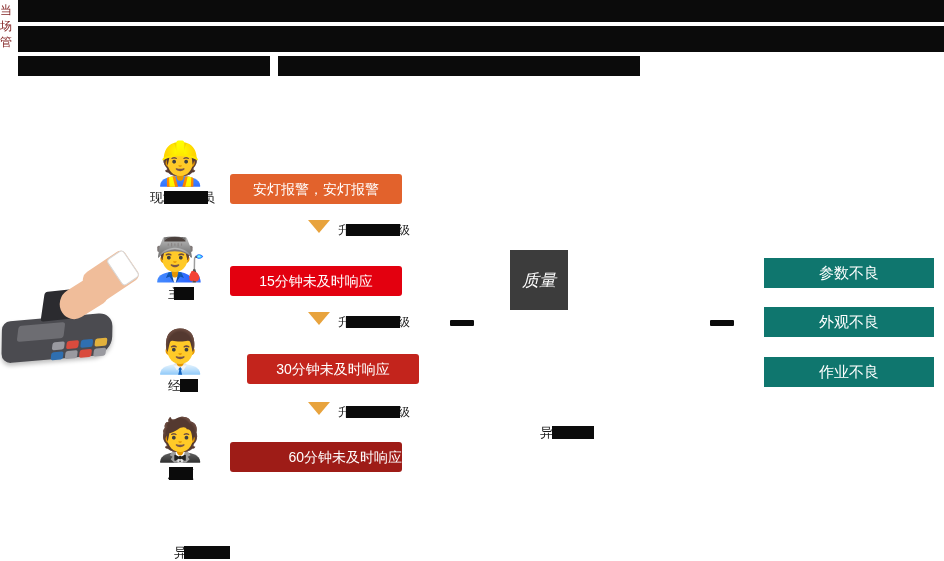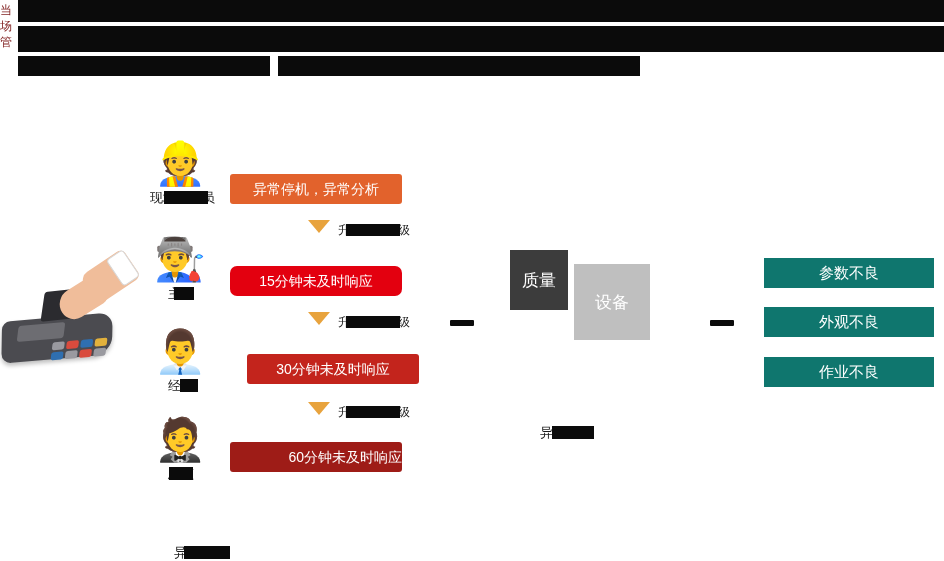--- a/index.html
+++ b/index.html
@@ -162,21 +162,21 @@
     position: absolute;
     height: 30px;
     line-height: 30px;
     text-align: center;
     color: #ffffff;
     font-size: 14px;
     border-radius: 3px;
     white-space: nowrap;
   }
   .chip.c1 { background: #e2622c; }
-  .chip.c2 { background: #e3000f; border-radius: 7px; }
+  .chip.c2 { background: #e3000f; }
   .chip.c3 { background: #c3241c; }
   .chip.c4 { background: #9e1c17; }
 
   .arrow-row { position: absolute; height: 22px; }
   .chev {
     position: absolute;
     left: 0; top: 0;
     width: 0; height: 0;
     border-left: 11px solid transparent;
     border-right: 11px solid transparent;
@@ -218,20 +218,21 @@
   }
 
   
   .cat {
     position: absolute;
     color: #ffffff;
     font-size: 17px;
     display: flex;
     align-items: center;
     justify-content: center;
+    font-style: italic;
   }
   .cat.quality { left: 510px; top: 250px; width: 58px; height: 60px; background: #3c3c3c; }
   .cat.equip   { left: 574px; top: 264px; width: 76px; height: 76px; background: #bfbfbf; }
   .cat.mould   { left: 521px; top: 330px; width: 64px; height: 58px; background: #bfbfbf; }
 
   
   .defect {
     position: absolute;
     left: 764px;
     width: 170px;
@@ -282,21 +283,21 @@
 
   <div class="chain">
 
     <div class="person" style="left:0px; top:0px;">
       <div class="av">👷</div>
       <div class="role">
         <span>现场操作员</span>
         <span class="role-mask" style="left:14px; width:44px;"></span>
       </div>
     </div>
-    <div class="chip c1" style="left:80px; top:34px; width:172px;">异常停机，异常分析</div>
+    <div class="chip c1" style="left:80px; top:34px; width:172px;">安灯报警，安灯报警</div>
 
     <div class="arrow-row" style="left:158px; top:80px; width:110px;">
       <div class="chev"></div>
       <div class="arrow-label">
         <span>升级上报一级</span>
         <span class="lbl-mask" style="left:8px; width:54px;"></span>
       </div>
     </div>
 
     <div class="person" style="left:0px; top:96px;">
@@ -345,21 +346,20 @@
     <div class="caption" style="left:24px; top:404px;">
       <span>异常上报</span>
       <span class="cap-mask" style="left:10px; width:46px;"></span>
     </div>
   </div>
 
   <div class="connector" style="left:450px; top:320px; width:24px;"></div>
   <div class="connector" style="left:710px; top:320px; width:24px;"></div>
 
   <div class="cat quality">质量</div>
-  <div class="cat equip">设备</div>
 
   <div class="caption" style="left:540px; top:424px;">
     <span>异常分析</span>
     <span class="cap-mask" style="left:12px; width:42px;"></span>
   </div>
 
   <div class="defect d1">参数不良</div>
   <div class="defect d3">作业不良</div>
   <div class="defect d2">外观不良</div>
 

